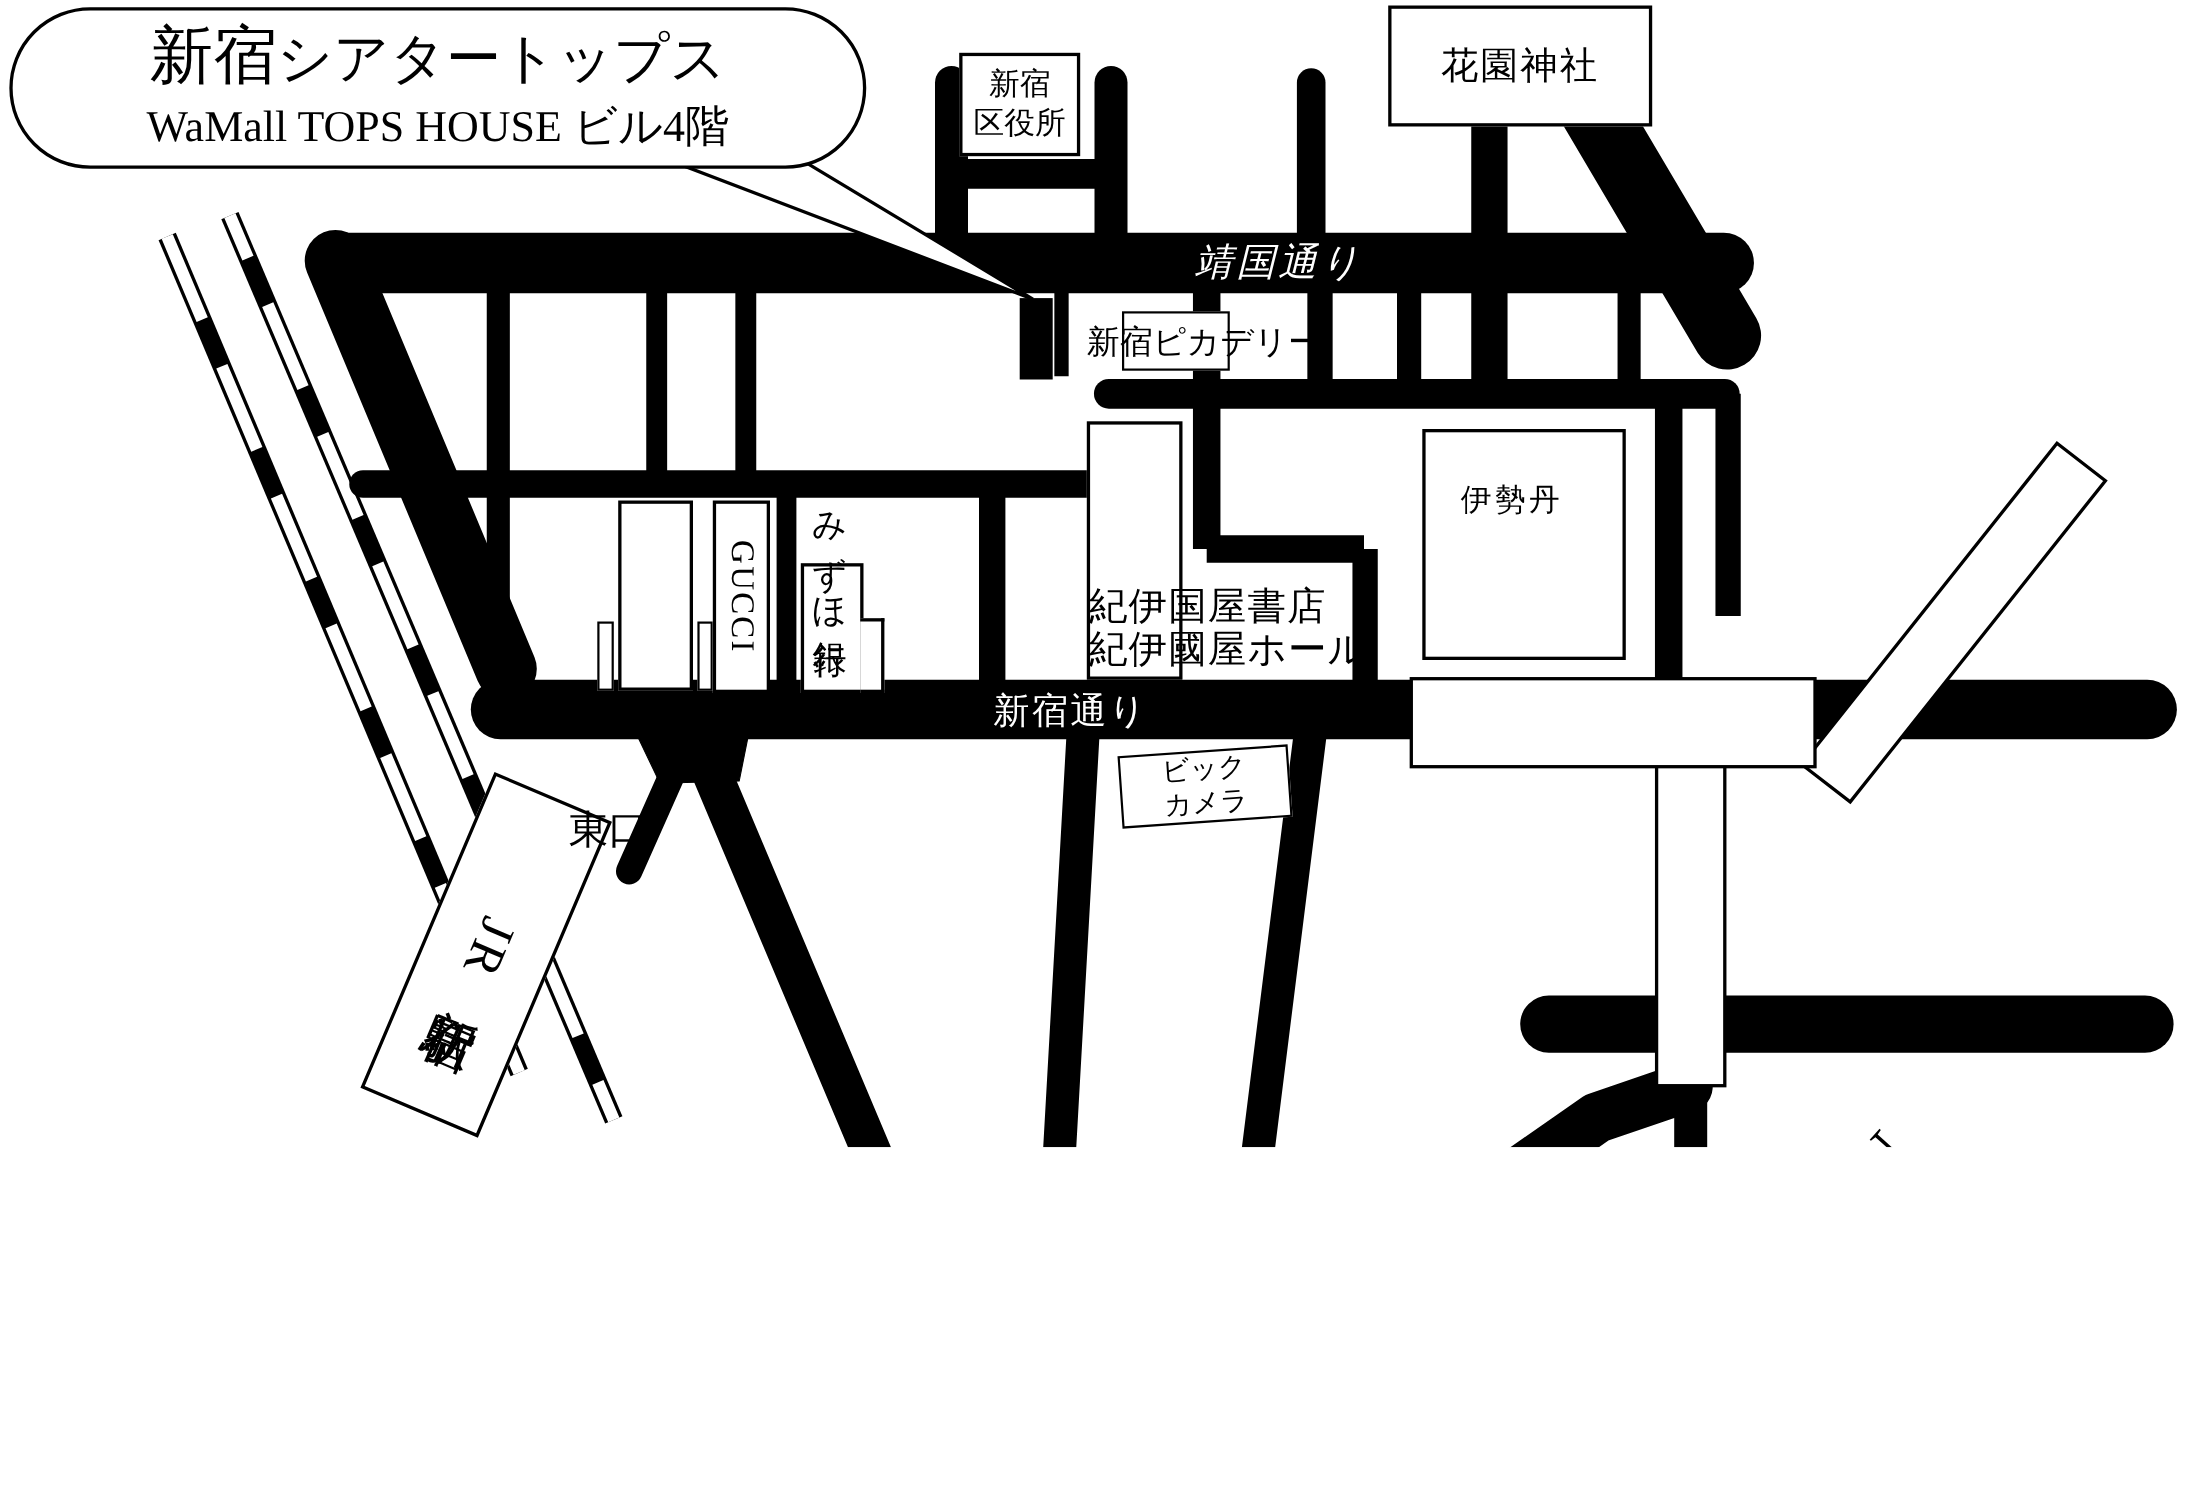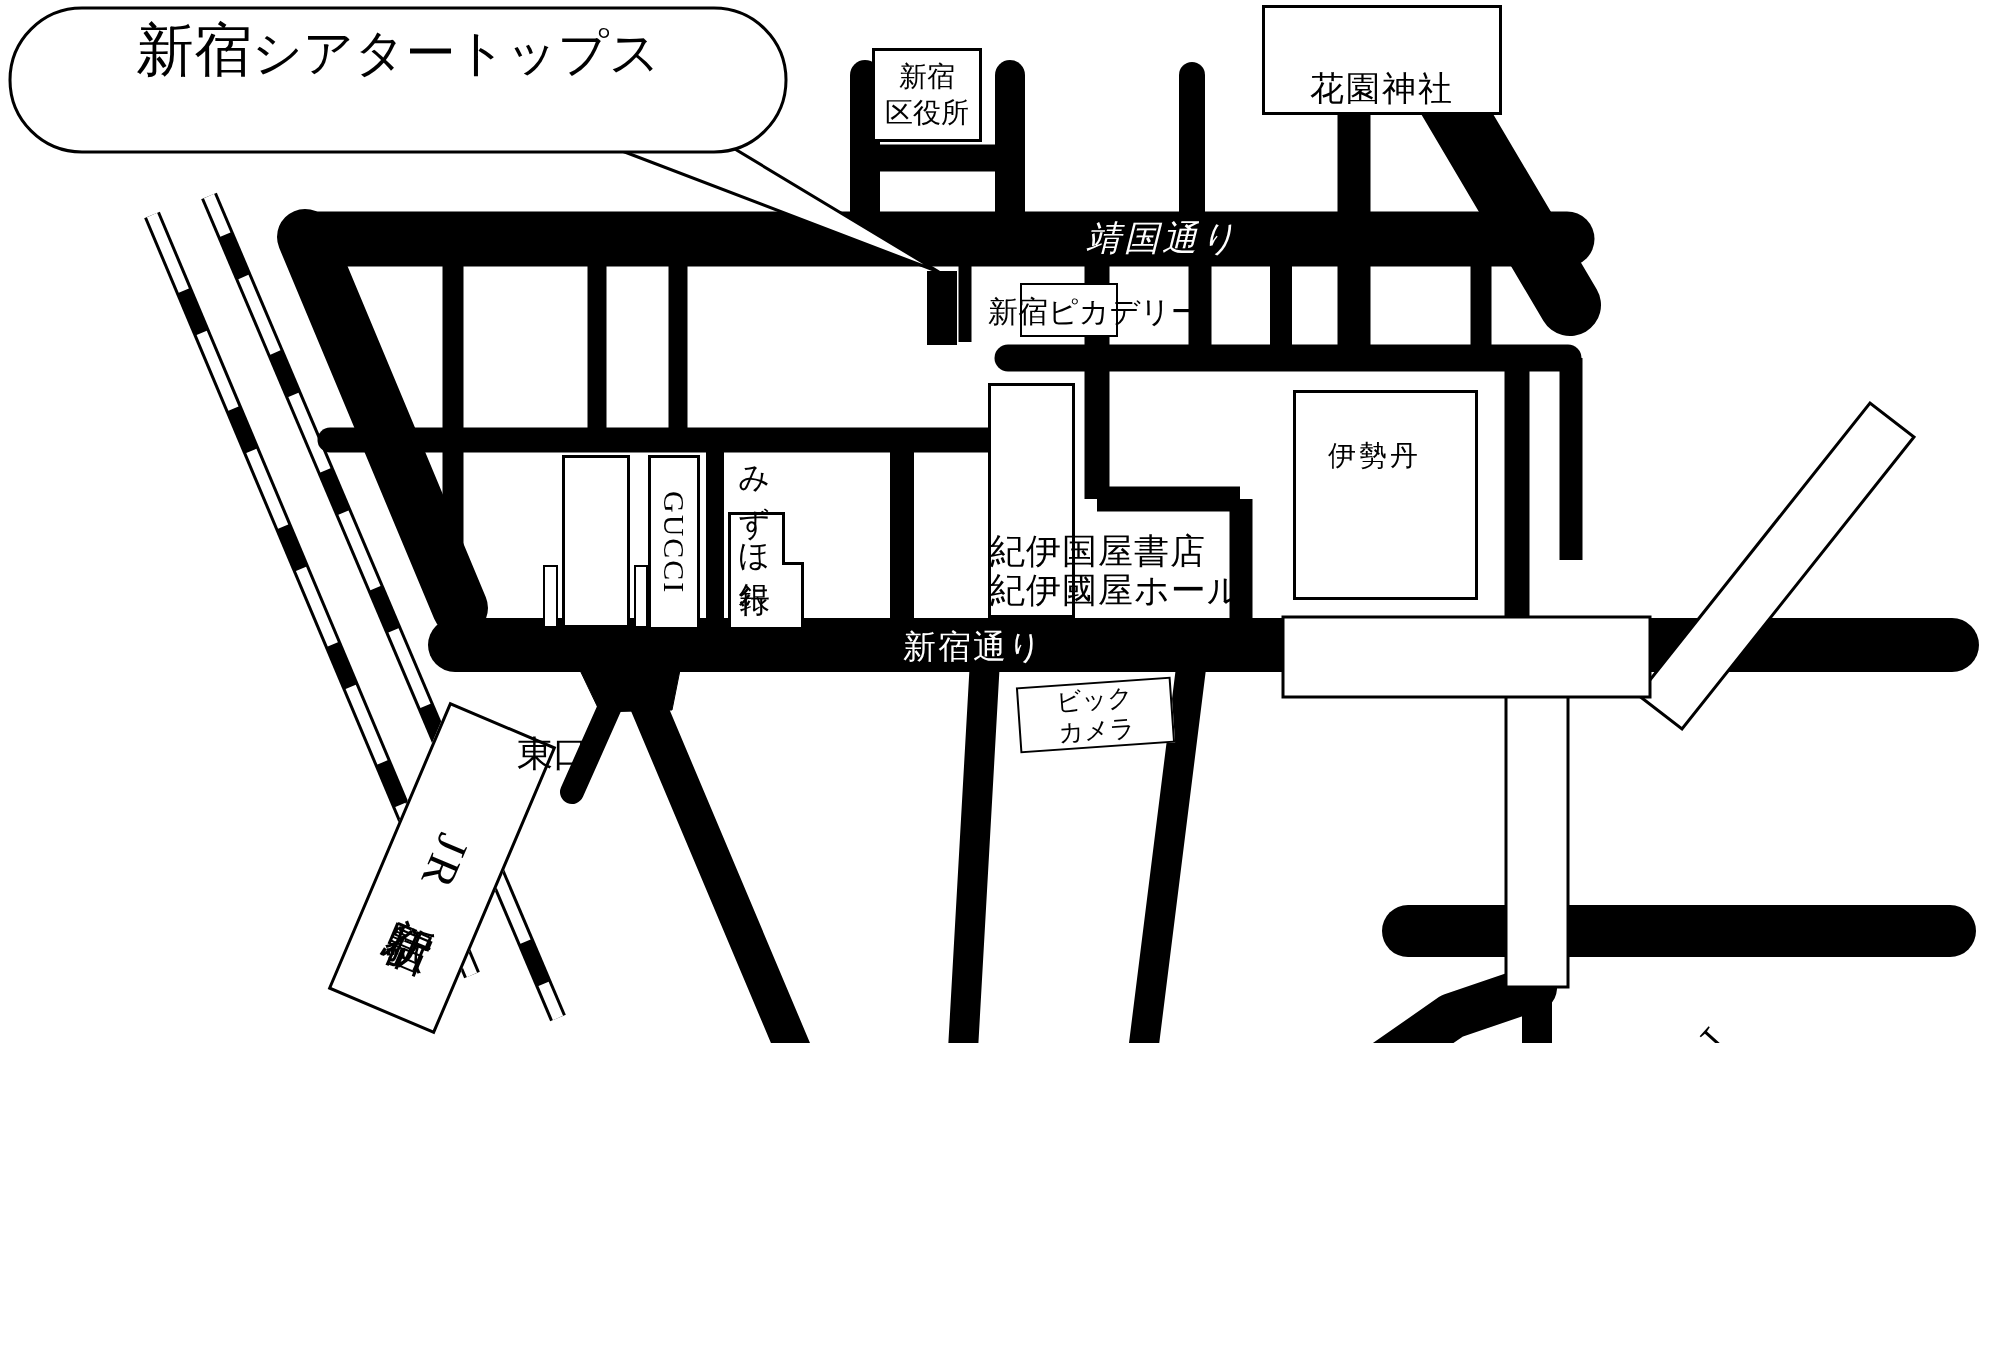--- a/index.html
+++ b/index.html
@@ -88,27 +88,28 @@
 
     <g>
       <circle cx="1802" cy="1190" r="97" fill="none" stroke="#000" stroke-width="3"></circle>
       <line x1="1814" y1="1210" x2="1741" y2="1074" stroke="#000" stroke-width="17"></line>
     </g>
   </svg>
 
   <div class="lbl" style="left:30px;top:18px;width:736px;text-align:center;">
     <span style="font-size:58px;">新宿</span><span style="font-size:50px;">シアタートップス</span>
   </div>
+  <div class="lbl" style="left:30px;top:92px;width:736px;text-align:center;font-size:40px;">WaMall TOPS HOUSE ビル4階</div>
 
   <div class="box center col" style="left:872px;top:48px;width:110px;height:94px;font-size:28px;line-height:1.3;">
     <span>新宿</span>
     <span>区役所</span>
   </div>
 
-  <div class="box center" style="left:1262px;top:5px;width:240px;height:110px;font-size:34px;letter-spacing:2px;align-items:flex-end;">
+  <div class="box center" style="left:1262px;top:5px;width:240px;height:110px;font-size:34px;letter-spacing:2px;">
     <span>花園神社</span>
   </div>
 
   <div class="box" style="left:1020px;top:283px;width:98px;height:54px;border-width:2px;"></div>
   <div class="lbl" style="left:988px;top:295px;font-size:30px;">新宿ピカデリー</div>
 
   <div class="box" style="left:562px;top:455px;width:68px;height:173px;"></div>
   <div class="box" style="left:543px;top:565px;width:15px;height:63px;border-width:2px;"></div>
   <div class="box" style="left:634px;top:565px;width:14px;height:63px;border-width:2px;"></div>
 

